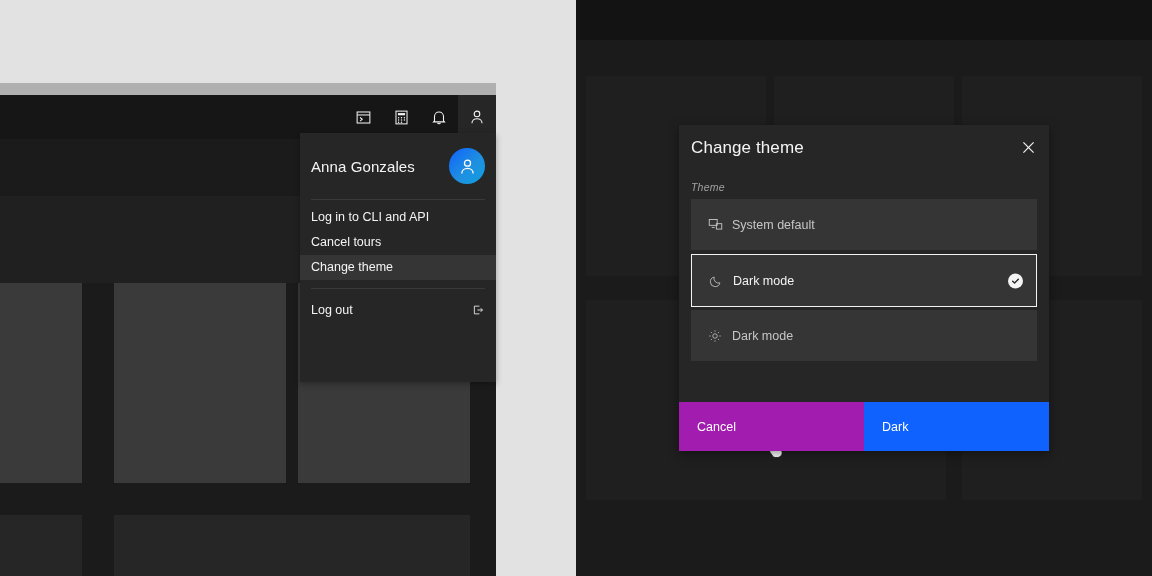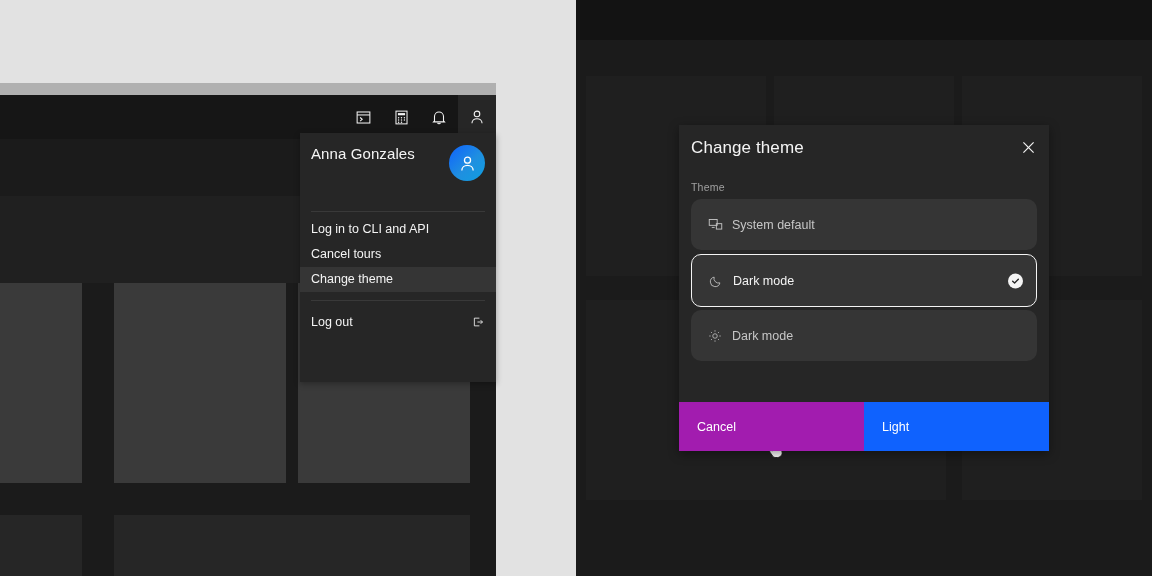--- a/index.html
+++ b/index.html
@@ -62,22 +62,22 @@
   .hdr-btn.active{background:#262626;}
   .hdr-btn svg{display:block;}
 
   
   #profile-menu{
     left:300px;top:133px;width:196px;height:249px;
     background:#262626;
     box-shadow:0 2px 6px rgba(0,0,0,.3);
   }
   #profile-head{
-    height:66px;display:flex;align-items:flex-start;justify-content:space-between;
-    padding:0 11px 0 11px;box-sizing:border-box;margin-top:12px;
+    height:66px;display:flex;align-items:center;justify-content:space-between;
+    padding:0 11px 0 11px;box-sizing:border-box;
   }
   #profile-name{
     color:#f4f4f4;font-size:15px;letter-spacing:.1px;
   }
   #avatar{
     width:36px;height:36px;border-radius:50%;
     background:linear-gradient(135deg,#0f62fe 0%,#1f8fe0 55%,#0f9fe0 100%);
     display:flex;align-items:center;justify-content:center;flex:none;
   }
   .menu-divider{height:1px;background:#393939;margin:0 11px;}
@@ -102,26 +102,26 @@
   #modal-title{
     position:absolute;left:12px;top:13px;
     color:#f4f4f4;font-size:17px;letter-spacing:.1px;
   }
   #modal-close{
     position:absolute;right:4px;top:5px;width:34px;height:34px;
     display:flex;align-items:center;justify-content:center;color:#f4f4f4;
   }
   #modal-body{position:absolute;left:12px;top:56px;width:346px;}
   #theme-label{
-    color:#a0a0a0;font-size:10.5px;letter-spacing:.2px;margin-bottom:6px;
+    color:#a0a0a0;font-size:10.5px;letter-spacing:.2px;margin-bottom:6px;font-style:italic;
   }
   .theme-opt{
     height:51px;background:#353535;display:flex;align-items:center;
     padding:0 16px;box-sizing:border-box;margin-bottom:4px;position:relative;
-    color:#f4f4f4;font-size:12.5px;border-radius:10px;
+    color:#f4f4f4;font-size:12.5px;
   }
   .theme-opt.muted{color:#c6c6c6;}
   .theme-opt.selected{
     border:1px solid #f4f4f4;height:53px;background:#353535;margin-bottom:3px;
   }
   .theme-opt .t-icon{
     width:16px;height:16px;margin-right:9px;display:flex;align-items:center;
     justify-content:center;flex:none;color:#c6c6c6;
   }
   .check-badge{
@@ -310,16 +310,16 @@
       </span>
       <span>Dark mode</span>
     </div>
   </div>
 
   <div id="modal-footer">
     <div class="modal-btn" id="cancel-button">
       <span>Cancel</span>
     </div>
     <div class="modal-btn" id="save-button">
-      <span>Light</span>
+      <span>Dark</span>
     </div>
   </div>
 </div>
 
 </body></html>

